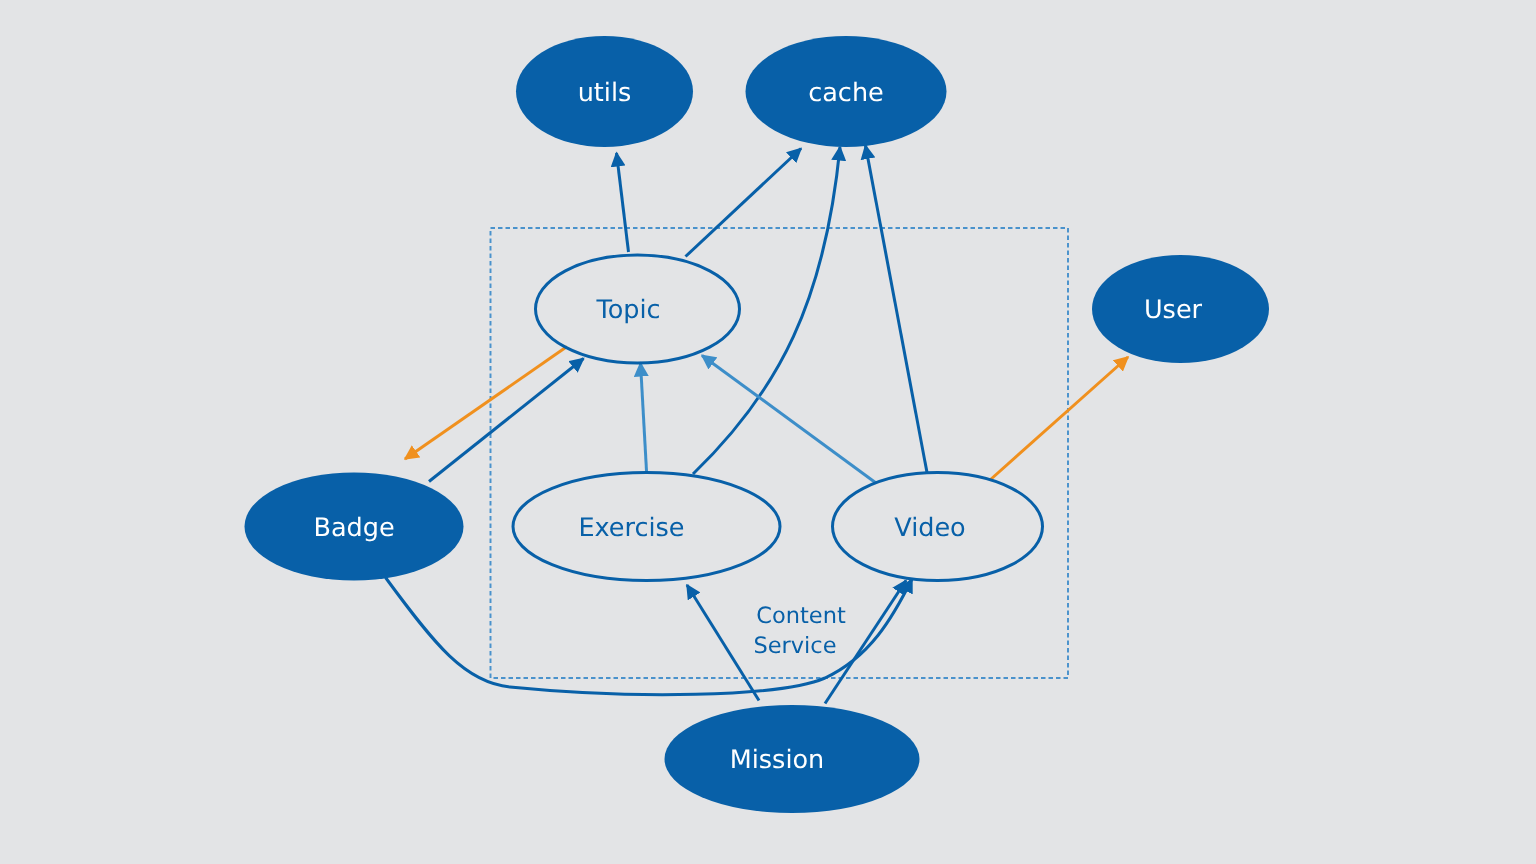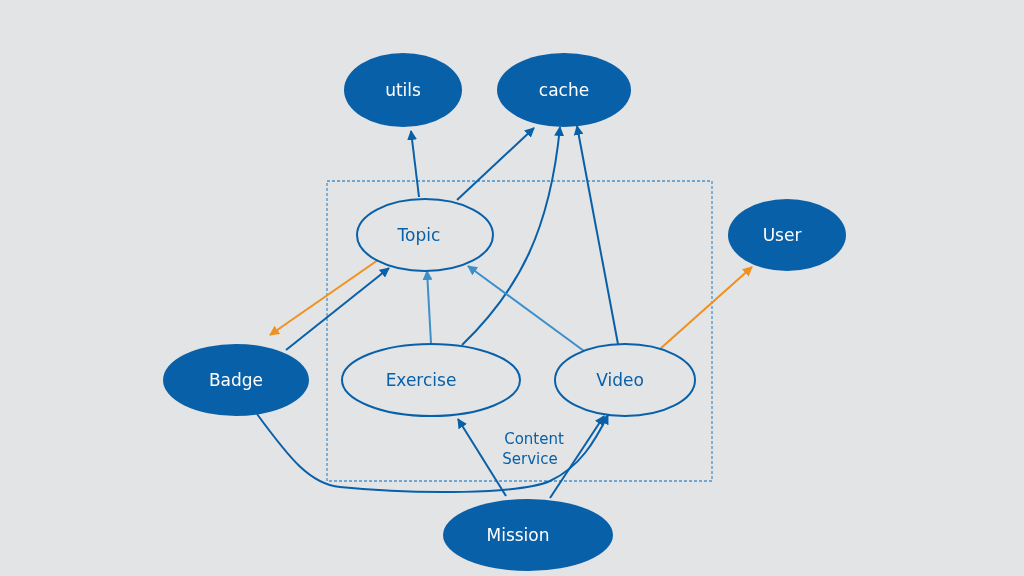--- a/index.html
+++ b/index.html
@@ -1,17 +1,17 @@
 <!DOCTYPE html>
 <html><head>
   <meta charset="utf-8">
   <style>
     html, body { margin: 0; padding: 0; }
     body { width: 1024px; height: 576px; background: #e3e4e6; overflow: hidden; }
-    #stage { position: relative; width: 1024px; height: 485px; margin-top: 29px; }
+    #stage { position: relative; width: 1024px; height: 485px; }
     svg { position: absolute; left: 0; top: 0; }
     .node-label { font-family: "DejaVu Sans", sans-serif; font-size: 17px; }
     .group-label { font-family: "DejaVu Sans", sans-serif; font-size: 15px; }
   </style>
 </head>
 <body>
 
 <div id="stage">
   <svg width="1024" height="576" viewBox="0 0 1024 576">
     <defs>

